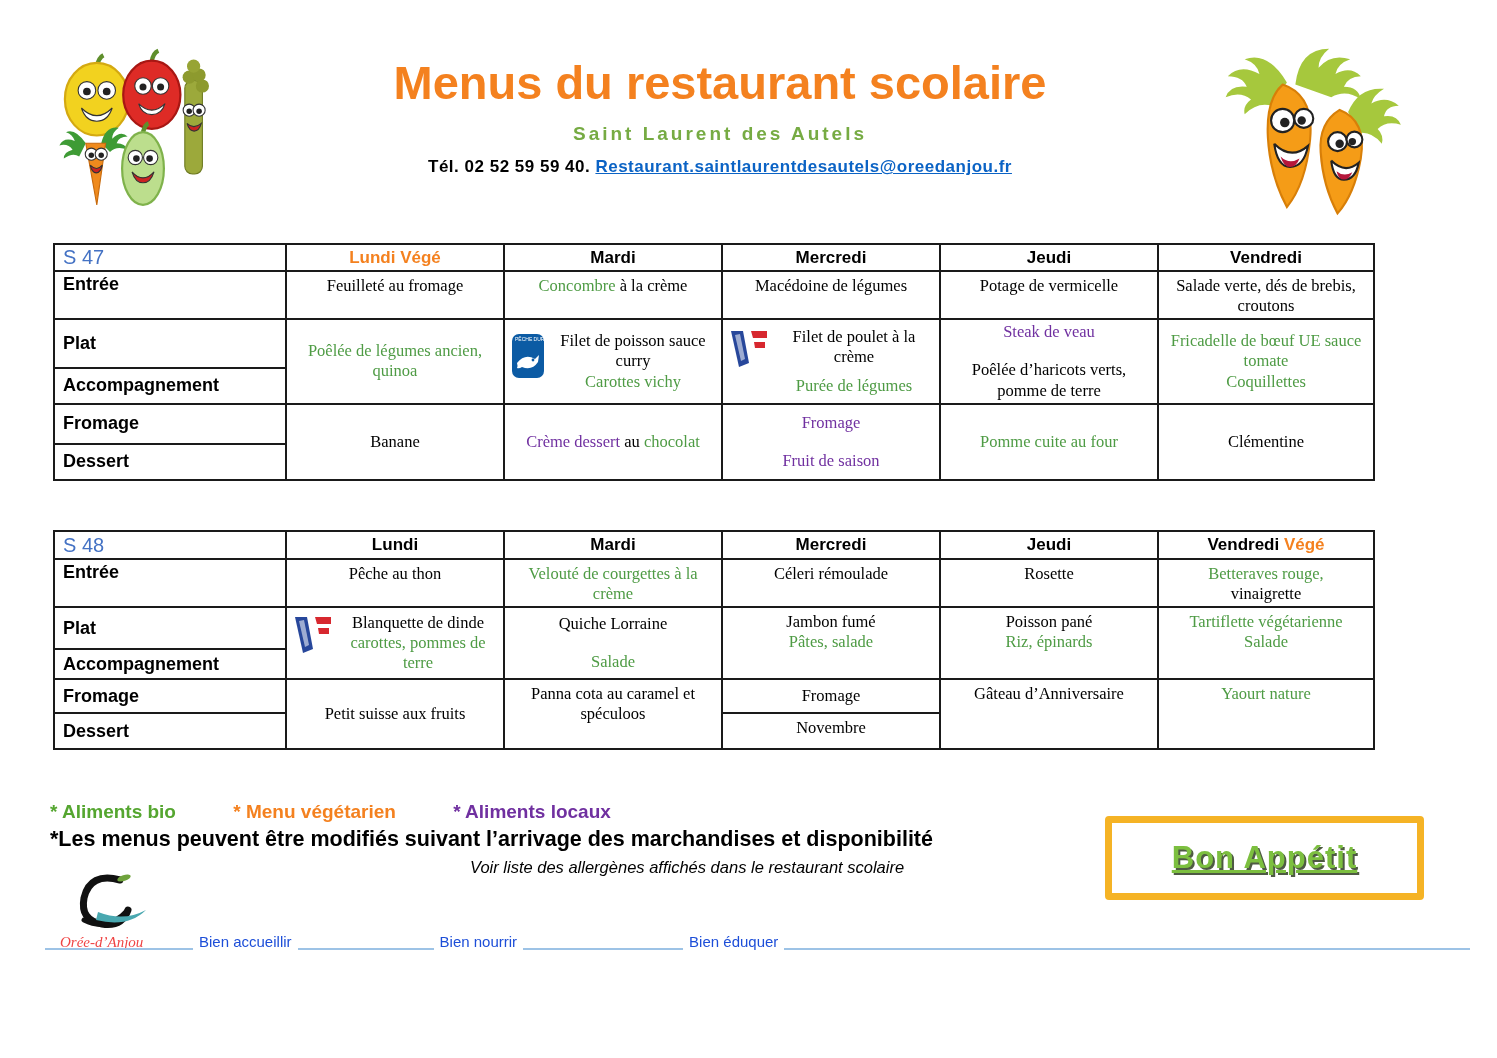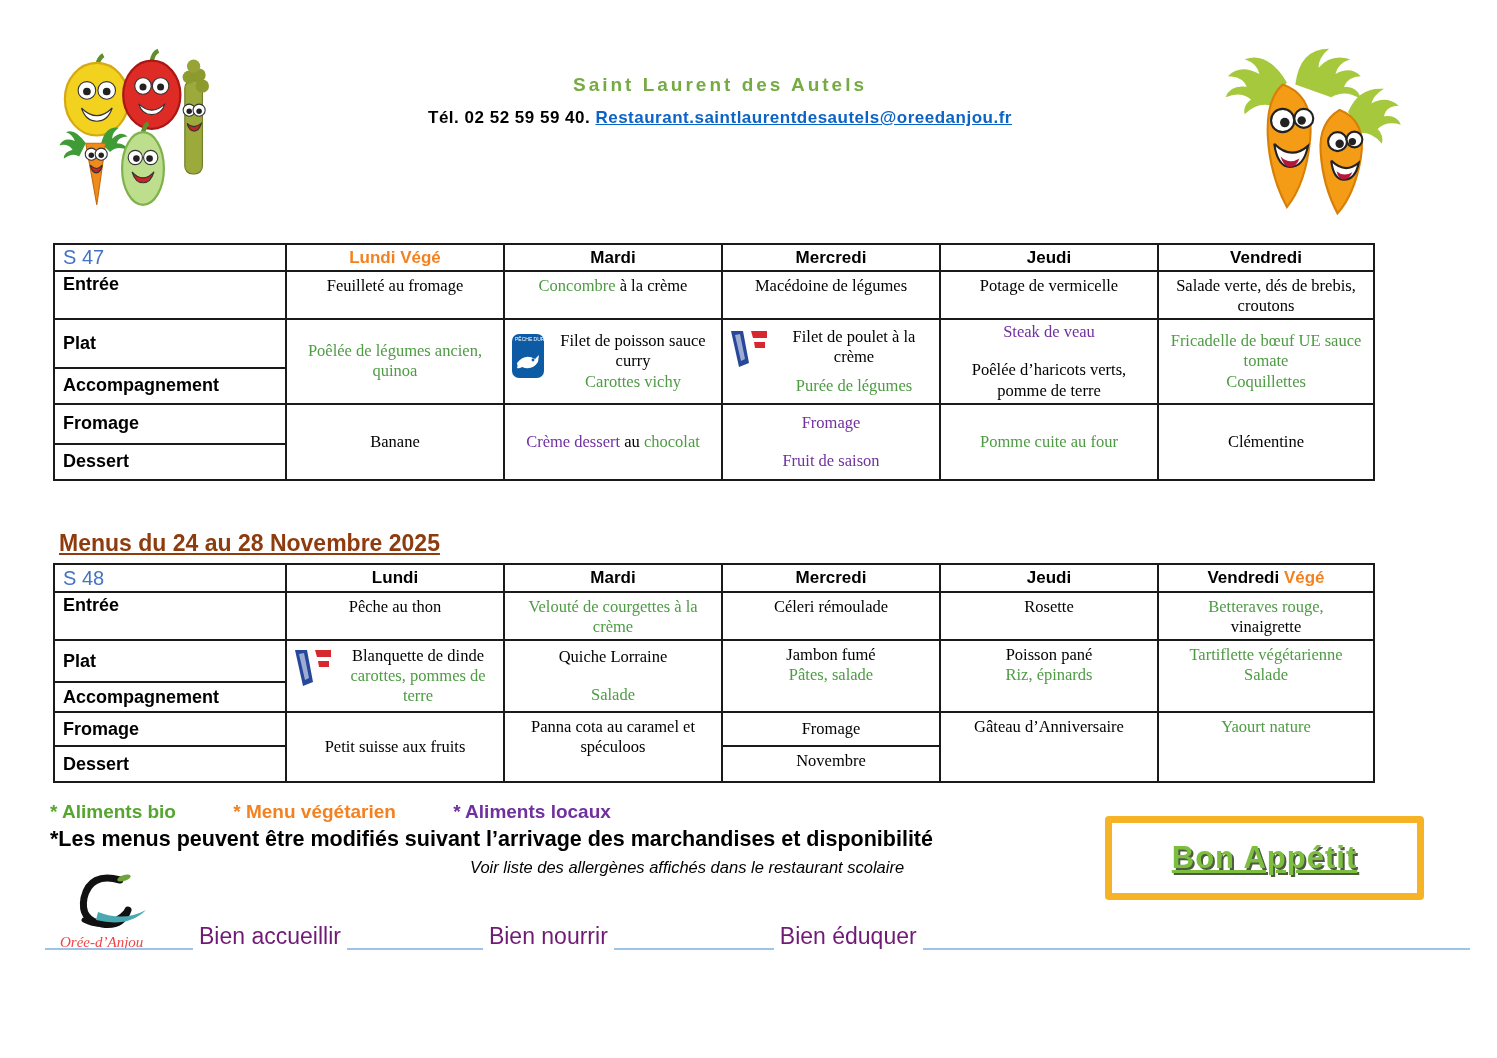--- a/index.html
+++ b/index.html
@@ -43,21 +43,21 @@
   .note-italic{position:absolute;left:470px;top:858px;font-size:16.5px;font-style:italic;}
   .bon-box{position:absolute;left:1105px;top:816px;width:305px;height:70px;
            border:7px solid #F5B325;border-radius:4px;background:#fff;
            display:flex;align-items:center;justify-content:center;}
   .bon-text{font-size:31px;font-weight:bold;color:#7CBF3F;text-decoration:underline;
             text-shadow:2px 2px 0 #4e5a43;letter-spacing:1px;}
   .oree{position:absolute;left:58px;top:872px;width:160px;text-align:left;}
   .oree-caption{font-family:"Liberation Serif",serif;font-style:italic;font-size:15px;
                 color:#ef4444;margin-top:-4px;margin-left:2px;}
   .slogan{position:absolute;left:45px;top:922px;width:1425px;display:flex;
-          align-items:flex-end;color:#701a75;font-size:23px;white-space:nowrap;}
+          align-items:flex-end;color:#1d4ed8;font-size:15px;white-space:nowrap;}
   .uline{display:inline-block;border-bottom:2px solid #9DC3E6;height:26px;}
   .slogan .txt{padding:0 6px;}
 </style>
 </head>
 <body>
 
 <div class="page">
 
   <svg class="art" style="left:55px;top:42px" width="165" height="165" viewBox="0 0 150 150">
 
@@ -100,20 +100,21 @@
     <path d="M80 82 q2 -7 5 -8" stroke="#5F8F2C" stroke-width="4" fill="none"></path>
     <ellipse cx="80" cy="115" rx="19" ry="33" fill="#BCDE8D" stroke="#7FB24B" stroke-width="2"></ellipse>
     <circle cx="73" cy="105" r="6.5" fill="#fff" stroke="#333"></circle>
       <circle cx="74" cy="106" r="3" fill="#222"></circle>
     <circle cx="87" cy="105" r="6.5" fill="#fff" stroke="#333"></circle>
       <circle cx="86" cy="106" r="3" fill="#222"></circle>
     <path d="M70 118 q10 11 20 0 q-3 10 -10 10 q-7 0 -10 -10" fill="#C22" stroke="#333"></path>
   </svg>
 
   <div class="hdr-center">
+    <div class="hdr-title">Menus du restaurant scolaire</div>
     <div class="hdr-sub">Saint Laurent des Autels</div>
     <div class="hdr-contact"><span>Tél. 02 52 59 59 40. </span><a class="hdr-email" href="#">Restaurant.saintlaurentdesautels@oreedanjou.fr</a>
     </div>
   </div>
 
   <svg class="art" style="left:1213px;top:40px" width="190" height="180" viewBox="0 0 180 170">
 
     <path d="M70 40 q-18 -30 -40 -22 q12 4 14 14 q-18 -10 -30 2 q14 0 18 10 q-16 -2 -20 10 q14 -6 24 2 q-8 6 -6 14 q12 -12 26 -8" fill="#A6C83D"></path>
     <path d="M78 42 q4 -34 32 -34 q-10 8 -10 18 q12 -14 30 -8 q-12 4 -14 14 q14 -8 24 2 q-12 0 -16 10 q14 0 16 12 q-14 -10 -28 -2" fill="#A6C83D"></path>
     <path d="M128 68 q10 -24 34 -22 q-10 6 -12 14 q14 -8 26 2 q-12 0 -14 10 q12 -2 16 8 q-14 -4 -22 4 q6 6 4 14 q-10 -12 -22 -10" fill="#A6C83D"></path>
@@ -217,21 +218,20 @@
         <td class="cell" rowspan="2"><span>Clémentine</span></td>
       </tr>
       <tr style="height:36px">
         <td class="lbl">Dessert</td>
       </tr>
     </tbody>
       </table>
   </div>
 
   <div class="week" style="top:530px">
-    <h2 class="week-title" style="margin-left:6px">Menus du 24 au 28 Novembre 2025</h2>
     <table class="menu">
       <colgroup>
           <col style="width:232px">
           <col style="width:218px">
           <col style="width:218px">
           <col style="width:218px">
           <col style="width:218px">
           <col style="width:216px">
         </colgroup>
       <tbody>

